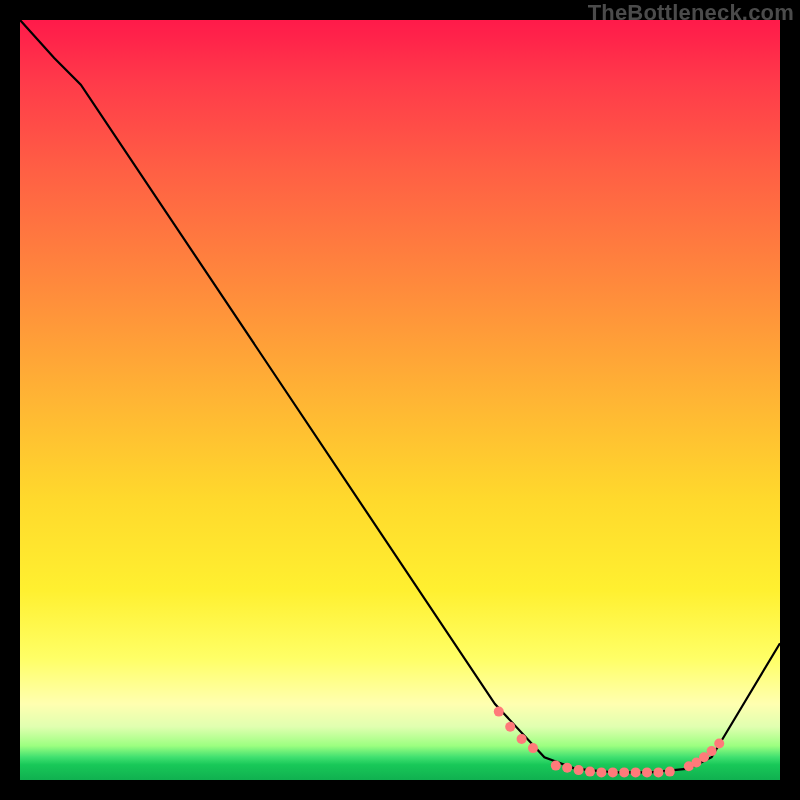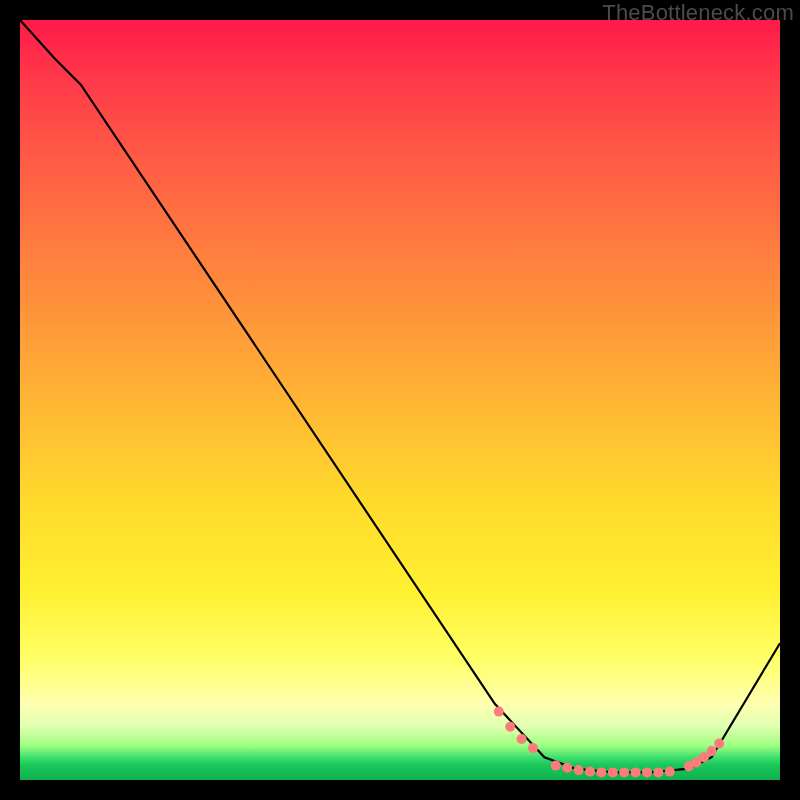--- a/index.html
+++ b/index.html
@@ -42,21 +42,21 @@
       #18c858 98%,
       #10b050 100%
     );
   }
   .watermark {
     position: absolute;
     right: 6px;
     top: 0px;
     font-family: Arial, Helvetica, sans-serif;
     font-size: 22px;
-    font-weight: 400;
+    font-weight: 700;
     color: #4b4b4b;
     letter-spacing: 0.2px;
     z-index: 5;
   }
   svg.curve {
     position: absolute;
     left: 0;
     top: 0;
     width: 800px;
     height: 800px;

